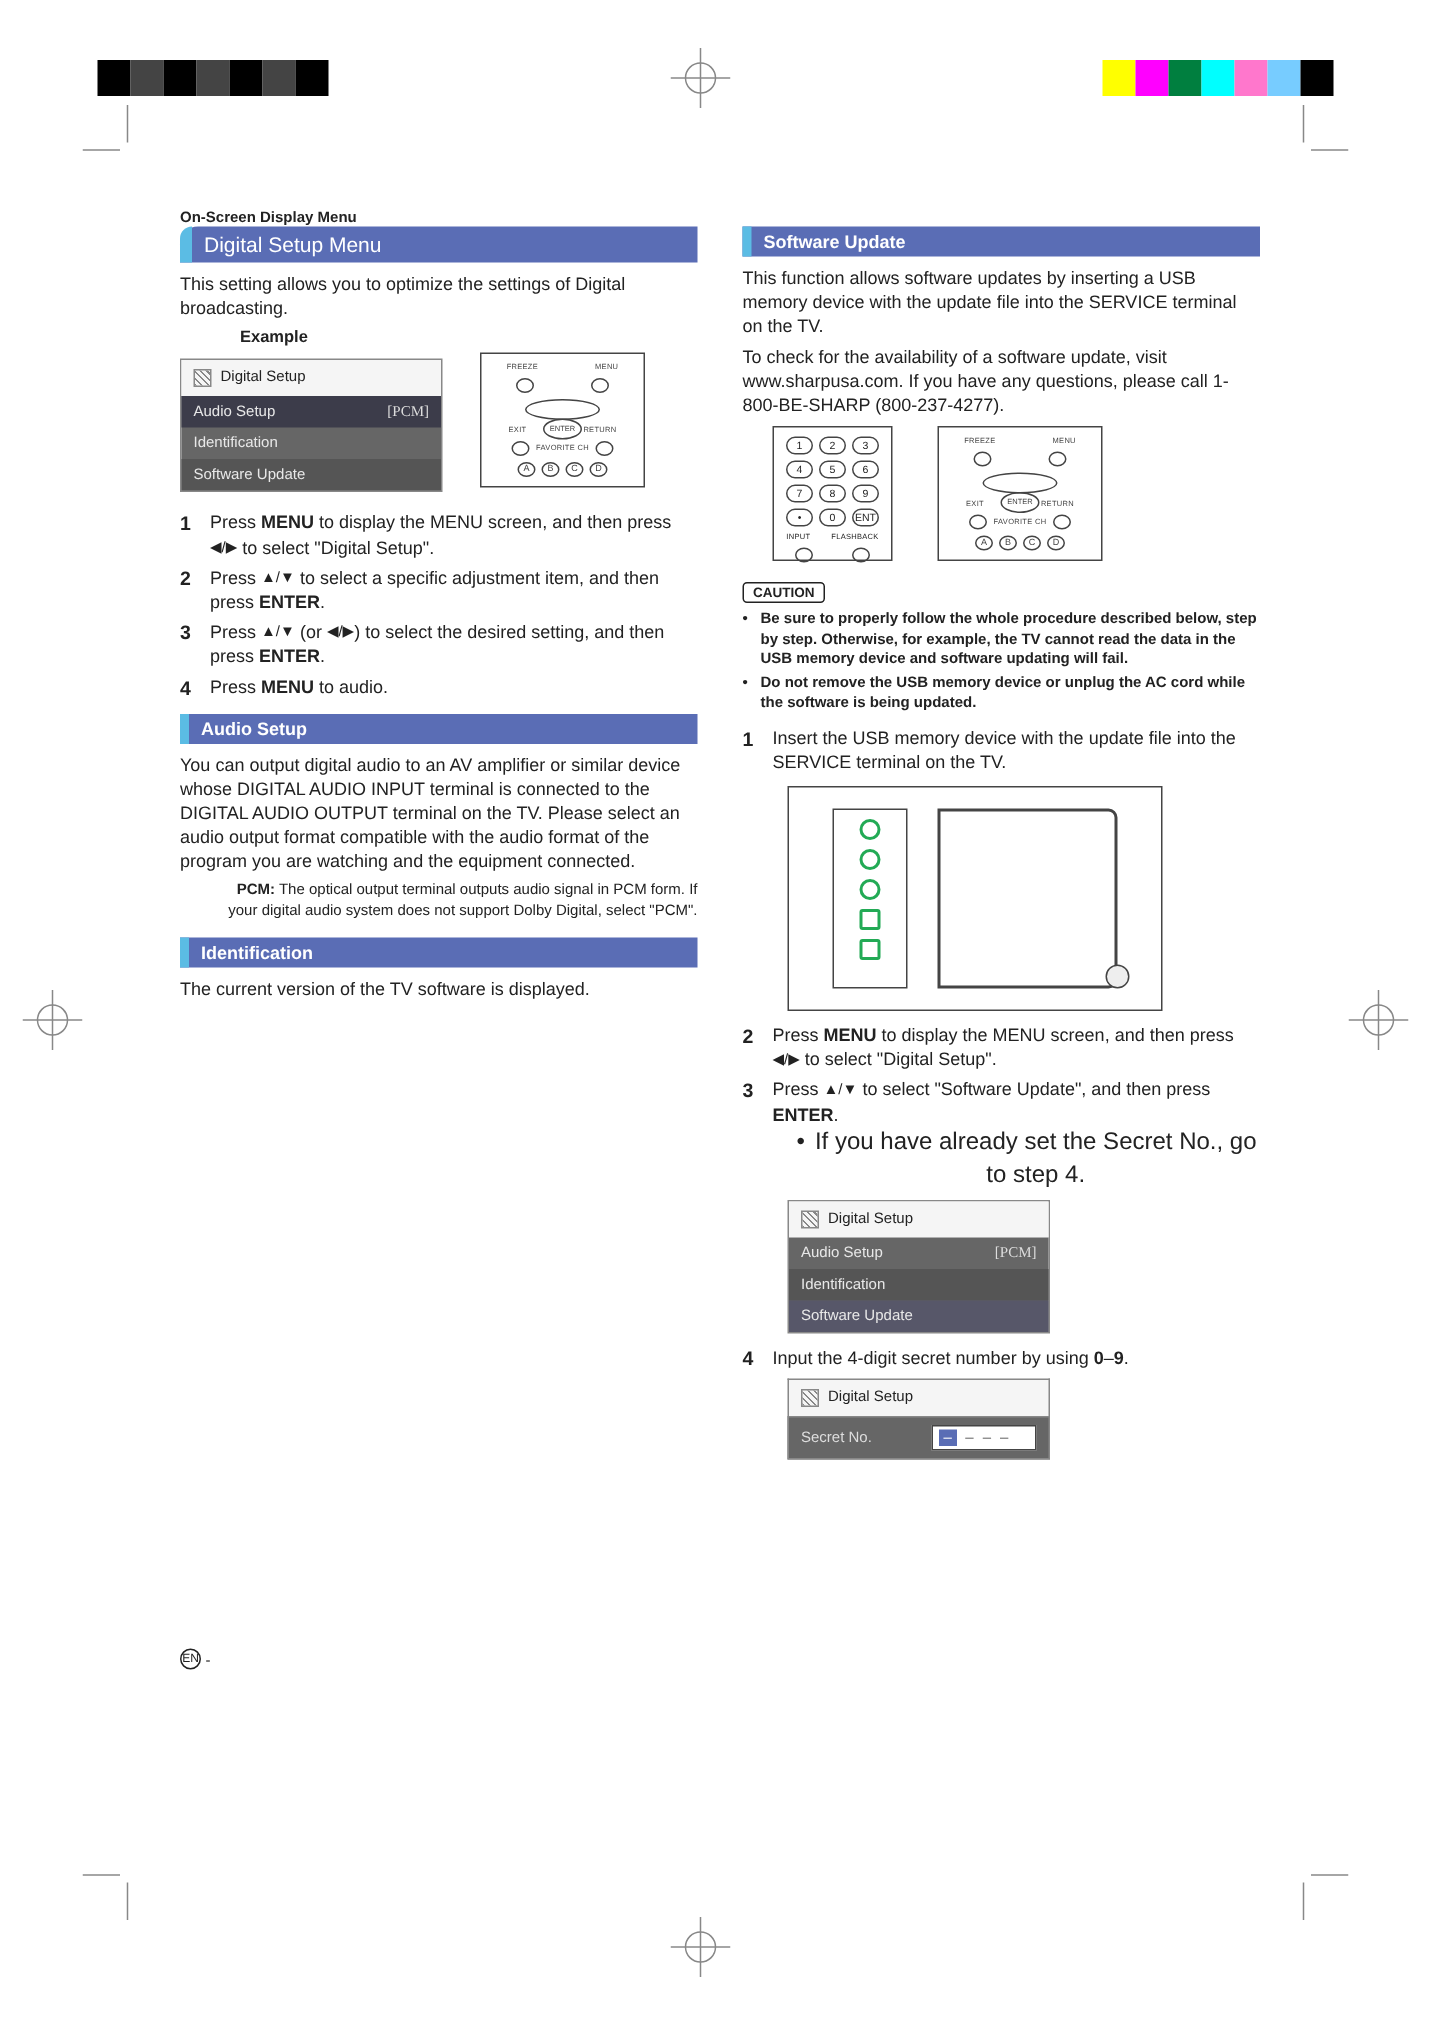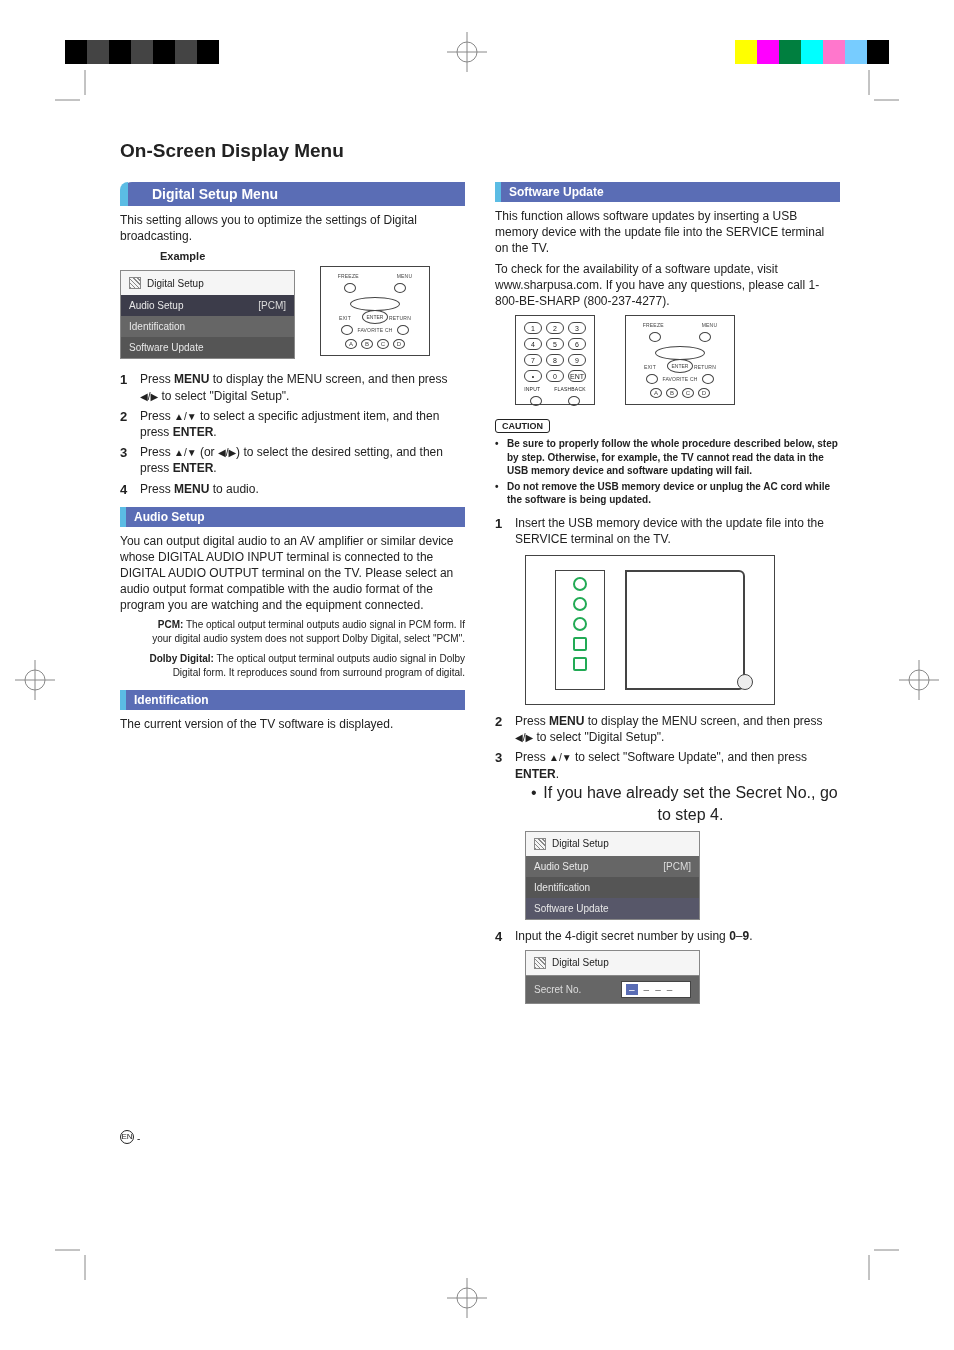--- a/index.html
+++ b/index.html
@@ -23,35 +23,34 @@
   }
   .reg-mark svg { width: 100%; height: 100%; }
 
   .content {
     position: absolute;
     top: 140px;
     left: 120px;
     width: 720px;
   }
   h1 {
-    font-size: 19px;
+    font-size: 10px;
     font-weight: bold;
-    margin-bottom: 20px;
   }
   .cols {
     display: flex;
     gap: 30px;
   }
   .col { width: 345px; }
   .title-chip {
     background: #5a6db5;
     color: #fff;
-    font-weight: bold;
+    font-weight: normal;
     font-size: 14px;
-    padding: 4px 24px;
+    padding: 4px 8px;
     border-radius: 12px 0 0 0;
     margin-bottom: 6px;
     position: relative;
   }
   .title-chip::before {
     content: "";
     position: absolute;
     left: 0; top: 0;
     width: 8px; height: 100%;
     background: #5bbce4;
@@ -74,36 +73,35 @@
     border: 1px solid #888;
     font-size: 10px;
     color: #e8e8e8;
     margin: 4px 0 8px 0;
   }
   .menu-head {
     background: #f5f5f5;
     color: #222;
     padding: 6px 8px;
     display: flex;
-    align-items: center;
     gap: 6px;
   }
   .menu-head .mh-icon {
     width: 12px; height: 12px; border: 1px solid #888;
     background: repeating-linear-gradient(45deg,#888 0 1px,transparent 1px 3px);
   }
   .menu-body { background: #666; }
   .menu-row {
     display: flex; justify-content: space-between;
     padding: 5px 8px;
   }
   .menu-row.dark { background: #555; }
   .menu-row.hl { background: #3c3c4a; }
   .menu-row.hl2 { background: #575769; }
-  .menu-row .r { color: #ddd; }
+  .menu-row .r { color: #ddd; font-family: Liberation Serif, serif; }
   ol { list-style: none; margin-left: 0; padding:0; }
   ol li { position: relative; padding-left: 20px; margin: 4px 0; line-height:1.35; }
   ol li .num { position: absolute; left: 0; top: 0; font-weight: bold; font-size: 13px; }
   .indent { margin-left: 28px; font-size:10px; line-height:1.4; margin-bottom:6px;text-align:right;}
   .indent b { font-weight:bold;}
   .tri { display:inline-block; font-size:10px; vertical-align:middle; }
   .caution-box {
     border: 1px solid #222;
     border-radius: 3px;
     display: inline-block;
@@ -304,21 +302,20 @@
       <ol>
         <li><span class="num">1</span><span>Press </span><b>MENU</b><span> to display the MENU screen, and then press </span><span class="tri">◀/▶</span><span> to select "Digital Setup".</span></li>
         <li><span class="num">2</span><span>Press </span><span class="tri">▲/▼</span><span> to select a specific adjustment item, and then press </span><b>ENTER</b><span>.</span></li>
         <li><span class="num">3</span><span>Press </span><span class="tri">▲/▼</span><span> (or </span><span class="tri">◀/▶</span><span>) to select the desired setting, and then press </span><b>ENTER</b><span>.</span></li>
         <li><span class="num">4</span><span>Press </span><b>MENU</b><span> to audio.</span></li>
       </ol>
 
       <div class="sub-head">Audio Setup</div>
       <p>You can output digital audio to an AV amplifier or similar device whose DIGITAL AUDIO INPUT terminal is connected to the DIGITAL AUDIO OUTPUT terminal on the TV. Please select an audio output format compatible with the audio format of the program you are watching and the equipment connected.</p>
       <p class="indent"><b>PCM:</b><span> The optical output terminal outputs audio signal in PCM form. If your digital audio system does not support Dolby Digital, select "PCM".</span></p>
-      <p class="indent"><b>Dolby Digital:</b><span> The optical output terminal outputs audio signal in Dolby Digital form. It reproduces sound from surround program of digital.</span></p>
 
       <div class="sub-head">Identification</div>
       <p>The current version of the TV software is displayed.</p>
     </div>
 
     <div class="col">
       <div class="sub-head" style="margin-top:0">Software Update</div>
       <p>This function allows software updates by inserting a USB memory device with the update file into the SERVICE terminal on the TV.</p>
       <p>To check for the availability of a software update, visit www.sharpusa.com. If you have any questions, please call 1-800-BE-SHARP (800-237-4277).</p>
 

